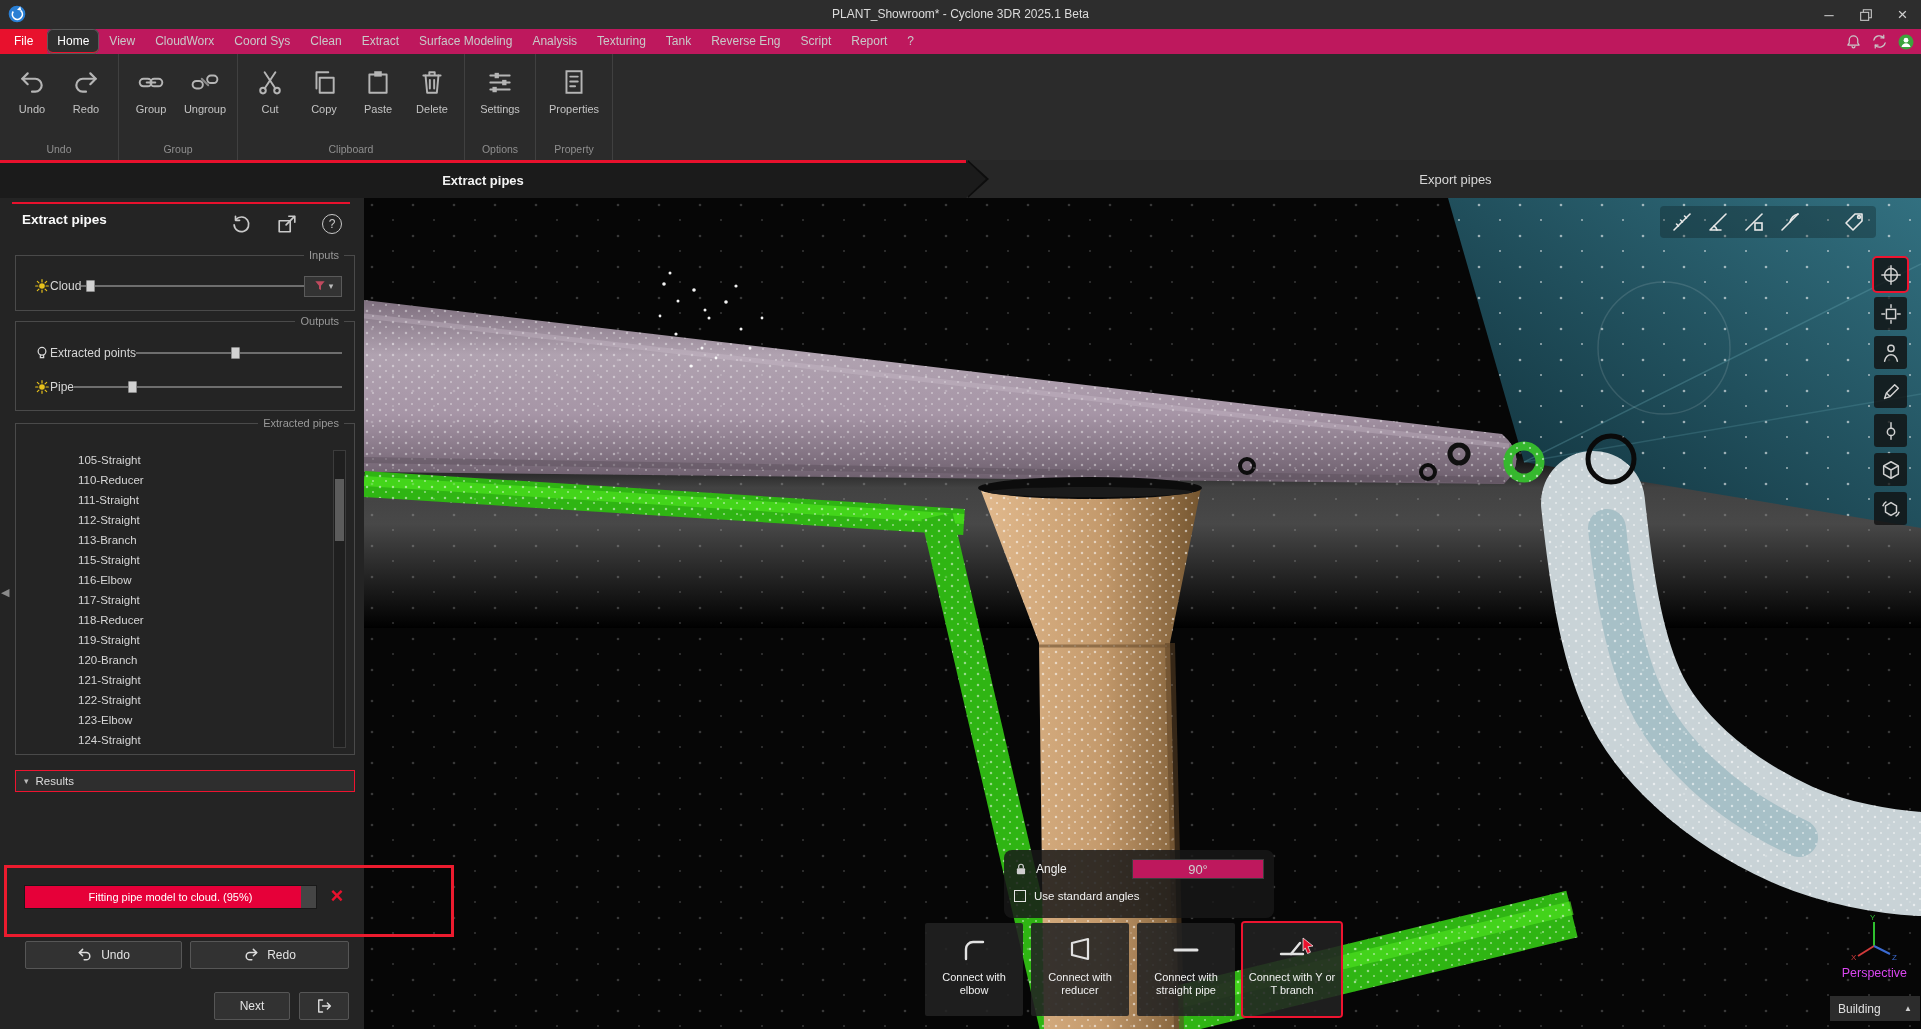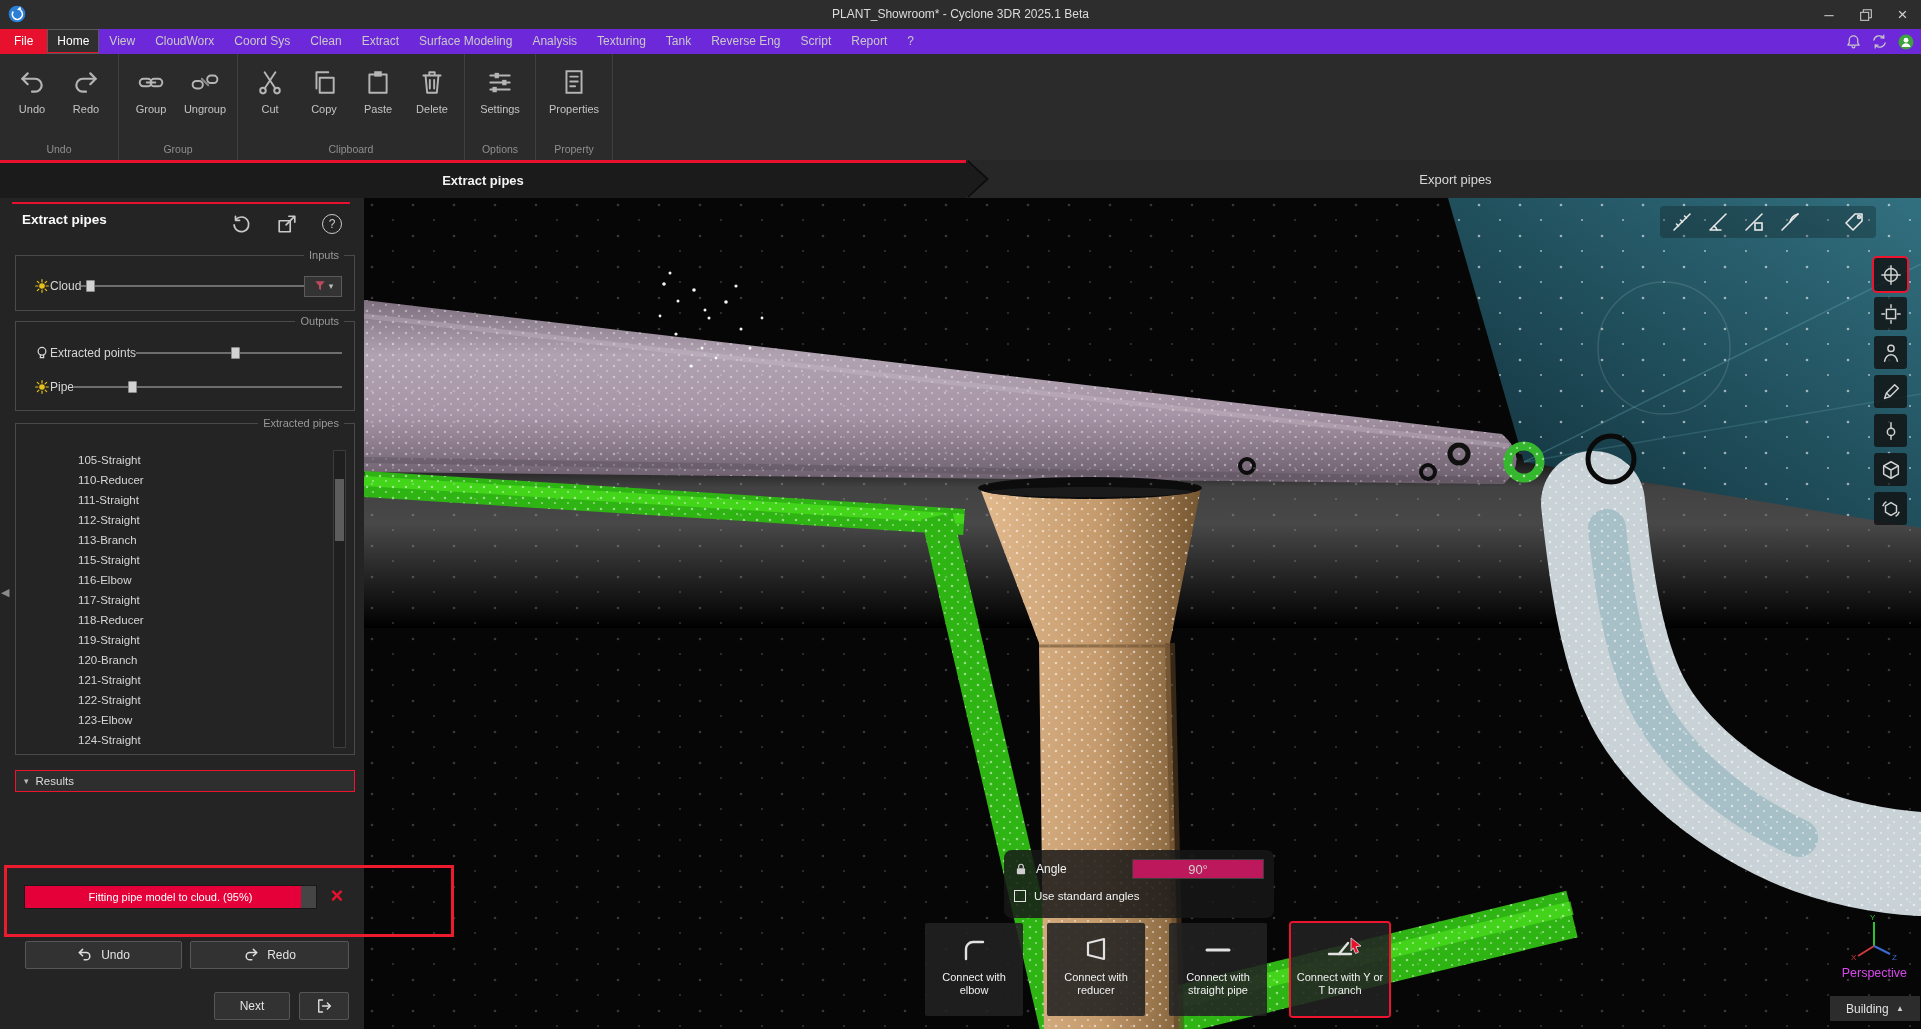--- a/index.html
+++ b/index.html
@@ -8,24 +8,24 @@
 
   
   #titlebar{position:absolute;left:0;top:0;right:0;height:29px;background:#2d2d2d;z-index:10;}
   #title-text{position:absolute;left:0;right:0;top:0;height:29px;line-height:29px;text-align:center;font-size:12px;color:#dcdcdc;}
   #app-logo{position:absolute;left:7px;top:4px;}
   .win-controls{position:absolute;right:0;top:0;height:29px;display:flex;}
   .win-btn{width:37px;height:29px;display:flex;align-items:center;justify-content:center;color:#cfcfcf;}
   .close-glyph{font-size:17px;line-height:1;}
 
   
-  #menubar{position:absolute;left:0;top:29px;right:0;height:25px;background:#6d28d9;display:flex;align-items:stretch;z-index:10;}
+  #menubar{position:absolute;left:0;top:29px;right:0;height:25px;background:#be185d;display:flex;align-items:stretch;z-index:10;}
   .menu-tab{padding:0 10px;line-height:25px;font-size:12px;color:#c9c9c9;white-space:nowrap;}
   .menu-tab.file{background:#e8112d;color:#fff;padding:0 14px;}
-  .menu-tab.active{background:#2f2f2f;color:#fff;box-shadow:inset 0 0 0 1px #5a5a5a, inset 0 -2px 0 #e8112d;}
+  .menu-tab.active{background:#2f2f2f;color:#fff;box-shadow:inset 0 0 0 1px #5a5a5a, inset 0 -2px 0 #e8112d;border-radius:6px;}
   .menu-right{margin-left:auto;display:flex;align-items:center;gap:9px;padding-right:6px;}
 
   
   #ribbon{position:absolute;left:0;top:54px;right:0;height:106px;background:#2b2b2b;display:flex;z-index:10;}
   .rgroup{display:flex;flex-direction:column;border-right:1px solid #404040;padding:0 6px;}
   .rbtns{flex:1;display:flex;align-items:flex-start;padding-top:12px;gap:2px;}
   .rbtn{width:52px;display:flex;flex-direction:column;align-items:center;gap:7px;padding-top:2px;}
   .rbtn .lbl{font-size:11px;color:#c3c3c3;white-space:nowrap;}
   .rgroup-label{text-align:center;font-size:10.5px;color:#8f8f8f;padding-bottom:5px;}
 
@@ -77,28 +77,28 @@
   .vtool{position:absolute;left:1510px;top:60px;display:flex;flex-direction:column;gap:6px;}
   .vtool-btn{width:33px;height:33px;background:rgba(16,16,16,0.8);border-radius:3px;display:flex;align-items:center;justify-content:center;}
   .vtool-btn.hl{box-shadow:0 0 0 2px #ee1430;}
   .angle-overlay{position:absolute;left:640px;top:652px;width:270px;height:68px;background:rgba(24,24,24,0.84);border-radius:8px;}
   .angle-row1{position:absolute;left:10px;right:10px;top:8px;height:22px;display:flex;align-items:center;gap:8px;}
   .angle-label{font-size:12px;color:#f0f0f0;}
   .angle-input{margin-left:auto;width:132px;height:20px;background:#be185d;border:1px solid #3d3d3d;display:flex;align-items:center;justify-content:center;font-size:13px;color:#cfcfcf;}
   .angle-row2{position:absolute;left:10px;top:40px;display:flex;align-items:center;gap:8px;}
   .checkbox{width:12px;height:12px;border:1.5px solid #e6e6e6;background:transparent;}
   .angle-std{font-size:11.5px;color:#f0f0f0;}
-  .connect-row{position:absolute;left:561px;top:725px;display:flex;gap:24px;}
+  .connect-row{position:absolute;left:561px;top:725px;display:flex;gap:8px;}
   .connect-btn{width:98px;height:93px;background:rgba(34,34,34,0.88);border-radius:2px;display:flex;flex-direction:column;align-items:center;padding-top:12px;gap:8px;position:relative;}
   .connect-btn .clabel{font-size:11px;color:#f0f0f0;text-align:center;line-height:13px;padding:0 3px;}
   .connect-btn.hl{box-shadow:0 0 0 2px #ee1430;}
   .cursor-badge{position:absolute;right:22px;top:14px;}
   .perspective{position:absolute;right:14px;top:768px;font-size:12.5px;color:#d946ef;}
   .axis-triad{position:absolute;left:1486px;top:714px;}
-  .building-btn{position:absolute;left:1466px;top:798px;width:90px;height:25px;background:#2c2c2c;display:flex;align-items:center;justify-content:space-between;padding:0 16px;font-size:12px;color:#e0e0e0;}
+  .building-btn{position:absolute;left:1466px;top:798px;width:90px;height:25px;background:#2c2c2c;display:flex;align-items:center;justify-content:space-between;padding:0 8px;font-size:12px;color:#e0e0e0;}
   .building-btn .dd{font-size:8px;color:#cfcfcf;}
 </style>
 </head>
 <body>
 
 <div id="titlebar">
   <svg id="app-logo" width="20" height="20" viewBox="0 0 24 24">
     <circle cx="12" cy="12" r="10" fill="#2a7fd4"></circle>
     <path d="M7.5 9a6 6 0 1 0 9-1" stroke="#fff" stroke-width="2" fill="none"></path>
     <path d="M16 3l1.2 5.2L12 7z" fill="#fff"></path>

